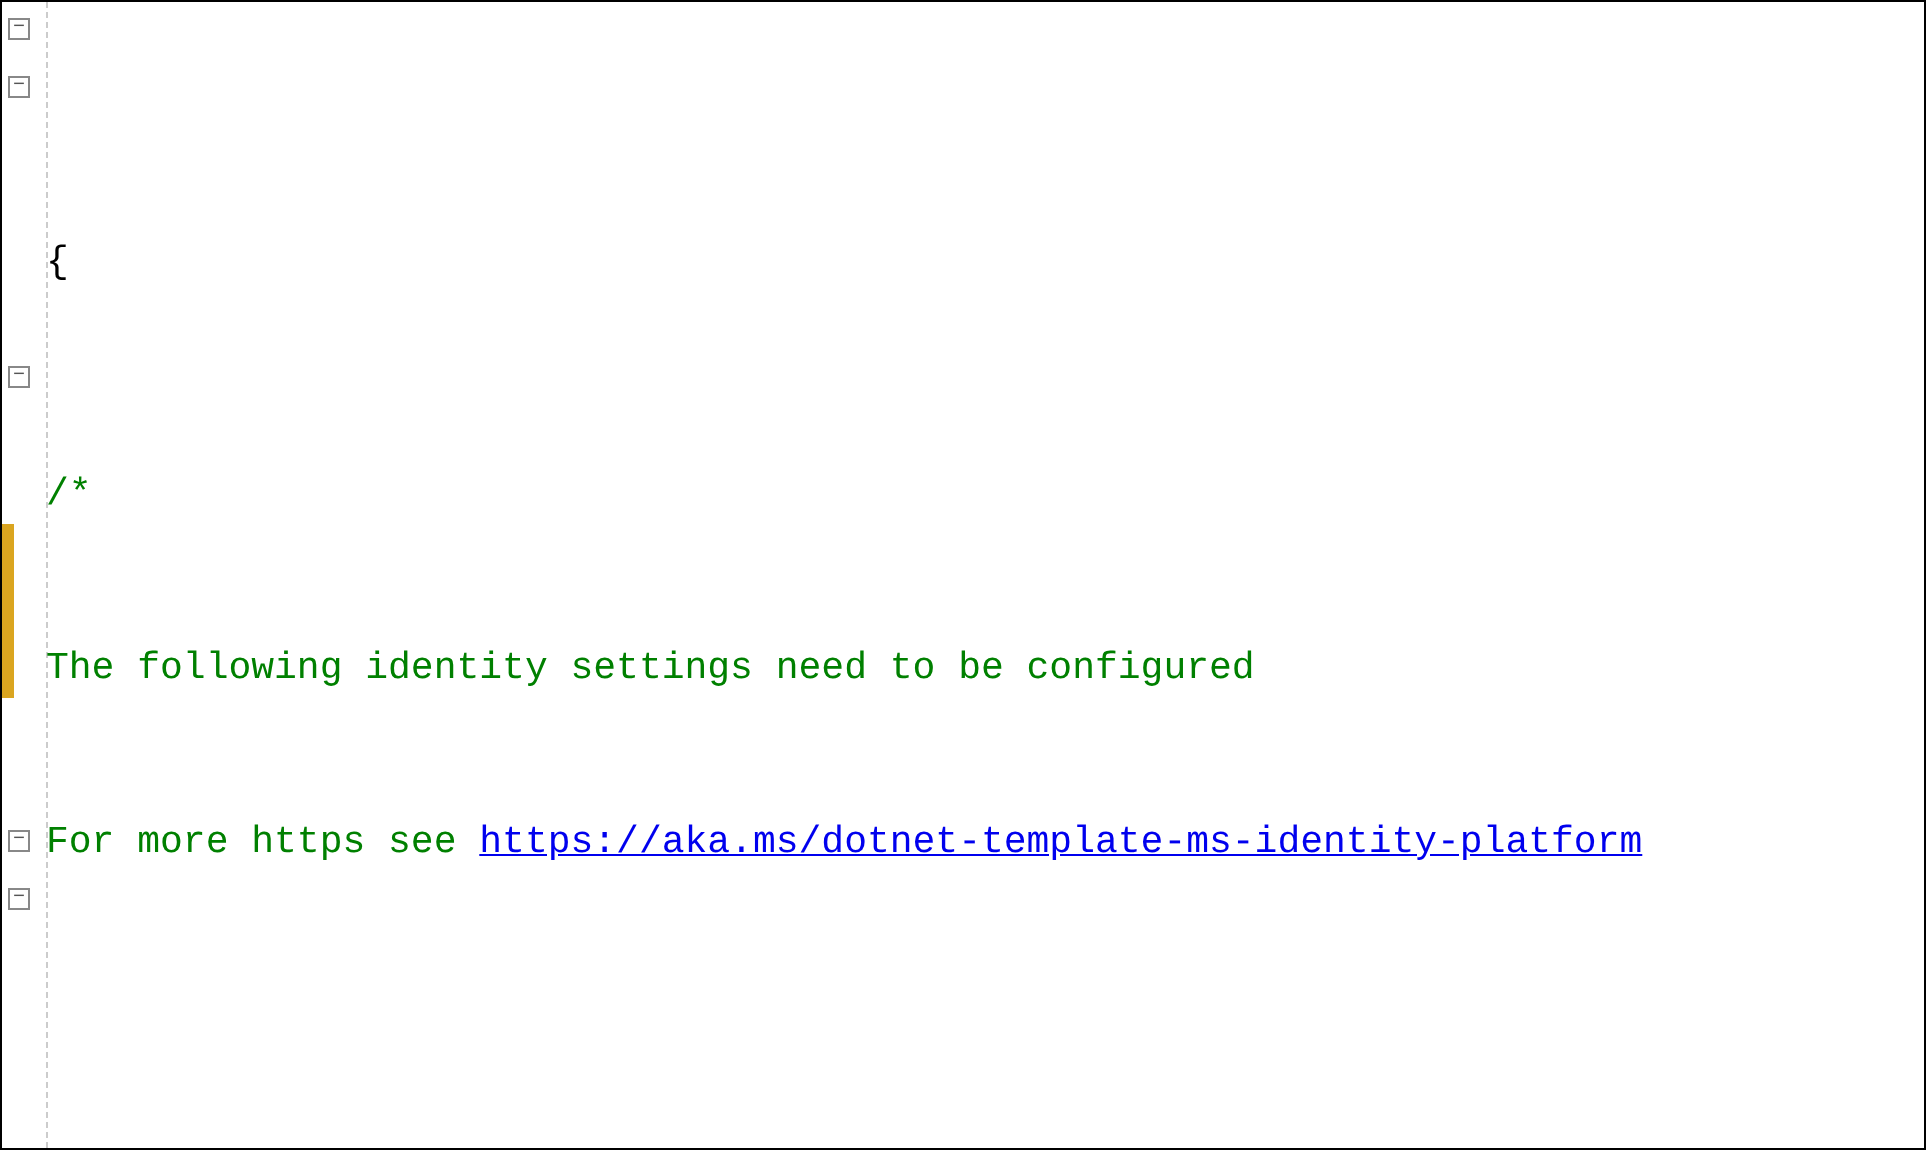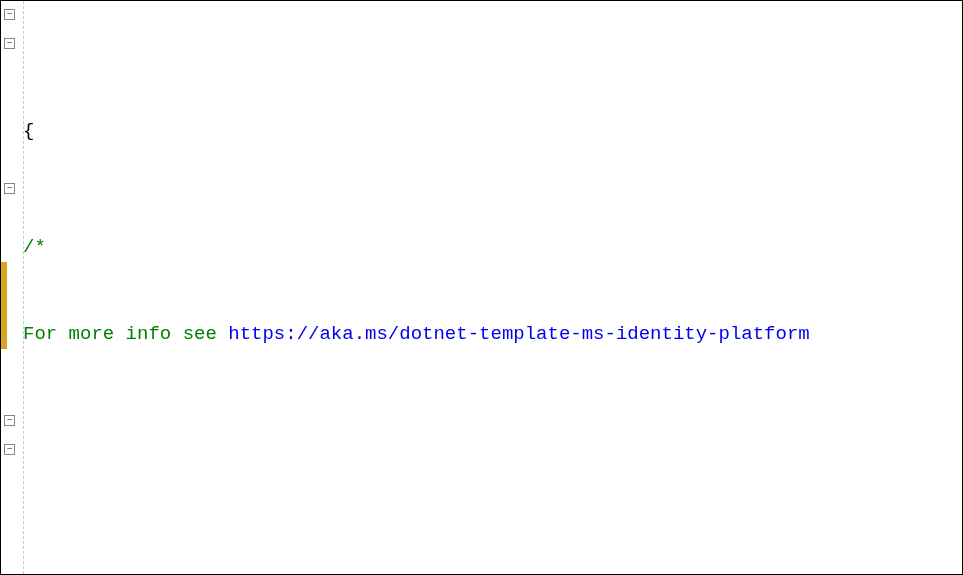--- a/index.html
+++ b/index.html
@@ -42,21 +42,21 @@
     .code {
       flex: 1;
       white-space: pre;
       padding-left: 4px;
       position: relative;
       line-height: 29px;
     }
     .ln { position: relative; }  
     .k-punc { color: #000; }
     .k-cmt  { color: #008000; }  
-    .k-url  { color: #0000EE; }
+    .k-url  { color: #0000EE; text-decoration: underline; }
     .guideline {
       position: absolute;
       top: 0;
       bottom: 0;
       border-left: 1px dashed #ccc;
     }
     .changebar {
       position: absolute;
       left: 0;
       width: 6px;
@@ -74,21 +74,22 @@
     <div class="fold" style="top:414px;">−</div>
     <div class="fold" style="top:443px;">−</div>
     <div class="changebar" style="top:261px; height:87px;"></div>
   </div>
   <div class="code">
     <div class="guideline" style="left:4px;"></div>
 
     <div class="ln"><span class="k-punc">{</span></div>
 
     <div class="ln"><span class="k-cmt">/*</span></div>
-    <div class="ln"><span class="k-cmt">For more info see </span><a class="k-url">https://aka.ms/dotnet-template-ms-identity-platform</a></div>
+    <div class="ln"><span class="k-cmt">The following identity settings need to be configured</span></div>
+    <div class="ln"><span class="k-cmt">For more https see </span><a class="k-url">https://aka.ms/dotnet-template-ms-identity-platform</a></div>
     
 
     
     
     
 
     
     
     
 

